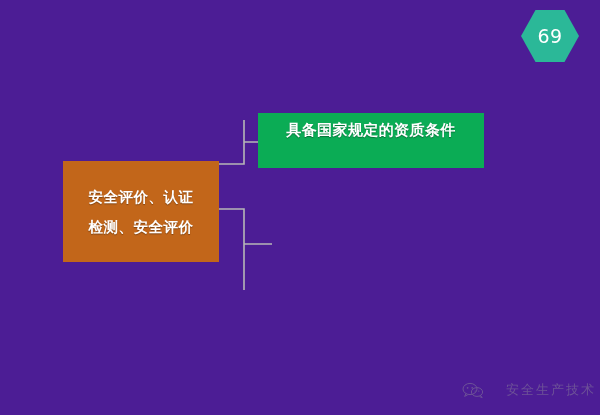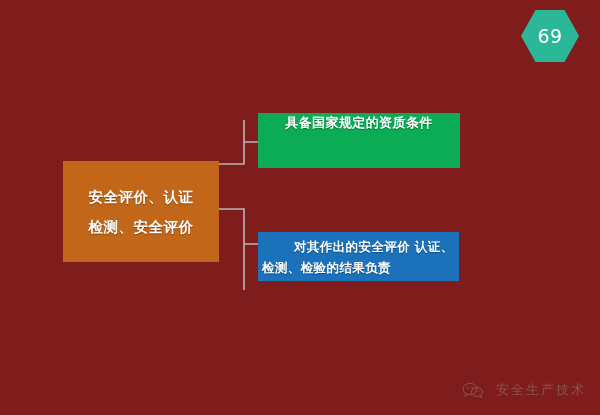--- a/index.html
+++ b/index.html
@@ -10,21 +10,21 @@
     width: 600px;
     height: 415px;
     background: #ffffff;
     font-family: "DejaVu Sans", "Liberation Sans", sans-serif;
     overflow: hidden;
   }
   #slide {
     position: relative;
     width: 600px;
     height: 415px;
-    background: #7f1d1d;
+    background: #4c1d95;
   }
 
   
   #page-badge {
     position: absolute;
     left: 521px;
     top: 10px;
     width: 58px;
     height: 52px;
   }
@@ -80,26 +80,27 @@
     line-height: 30px;
     letter-spacing: 0.5px;
   }
   #node-source .line {
     white-space: nowrap;
   }
 
   #node-green {
     left: 258px;
     top: 113px;
-    width: 202px;
+    width: 226px;
     height: 55px;
     background: #0bac55;
     justify-content: flex-start;
     align-items: center;
-    font-size: 13px;
+    padding-top: 7px;
+    font-size: 15px;
     line-height: 20px;
     letter-spacing: 0.4px;
   }
 
   #node-blue {
     left: 258px;
     top: 232px;
     width: 201px;
     height: 49px;
     background: #1b72ba;
@@ -119,21 +120,21 @@
     white-space: nowrap;
   }
 
   
   #watermark {
     position: absolute;
     left: 462px;
     top: 381px;
     display: flex;
     align-items: center;
-    gap: 12px;
+    gap: 22px;
     opacity: 0.42;
   }
   #watermark .wm-text {
     color: #9a9a9a;
     font-size: 13px;
     letter-spacing: 2px;
     font-family: "DejaVu Sans", "Liberation Sans", sans-serif;
   }
   #watermark .wechat-icon {
     display: block;
@@ -158,24 +159,20 @@
 
   <div id="node-source" class="node">
     <div class="line">安全评价、认证</div>
     <div class="line">检测、安全评价</div>
   </div>
 
   <div id="node-green" class="node">
     <div class="line1">具备国家规定的资质条件</div>
   </div>
 
-  <div id="node-blue" class="node">
-    <div class="line1">对其作出的安全评价 认证、</div>
-    <div class="line2">检测、检验的结果负责</div>
-  </div>
 
   <div id="watermark">
     <svg class="wechat-icon" width="22" height="17" viewBox="0 0 22 17" xmlns="http://www.w3.org/2000/svg">
       <ellipse cx="8" cy="7" rx="7" ry="5.6" fill="none" stroke="#9a9a9a" stroke-width="1"></ellipse>
       <path d="M 4 11.6 L 2.6 14.4 L 5.6 12.9" fill="none" stroke="#9a9a9a" stroke-width="1"></path>
       <circle cx="5.6" cy="5.8" r="0.85" fill="#9a9a9a"></circle>
       <circle cx="10.2" cy="5.8" r="0.85" fill="#9a9a9a"></circle>
       <ellipse cx="15" cy="10" rx="5.6" ry="4.4" fill="none" stroke="#9a9a9a" stroke-width="1"></ellipse>
       <path d="M 18.4 13.4 L 20.2 15.6 L 17.6 14.6" fill="none" stroke="#9a9a9a" stroke-width="1"></path>
       <circle cx="13.2" cy="9.1" r="0.7" fill="#9a9a9a"></circle>

